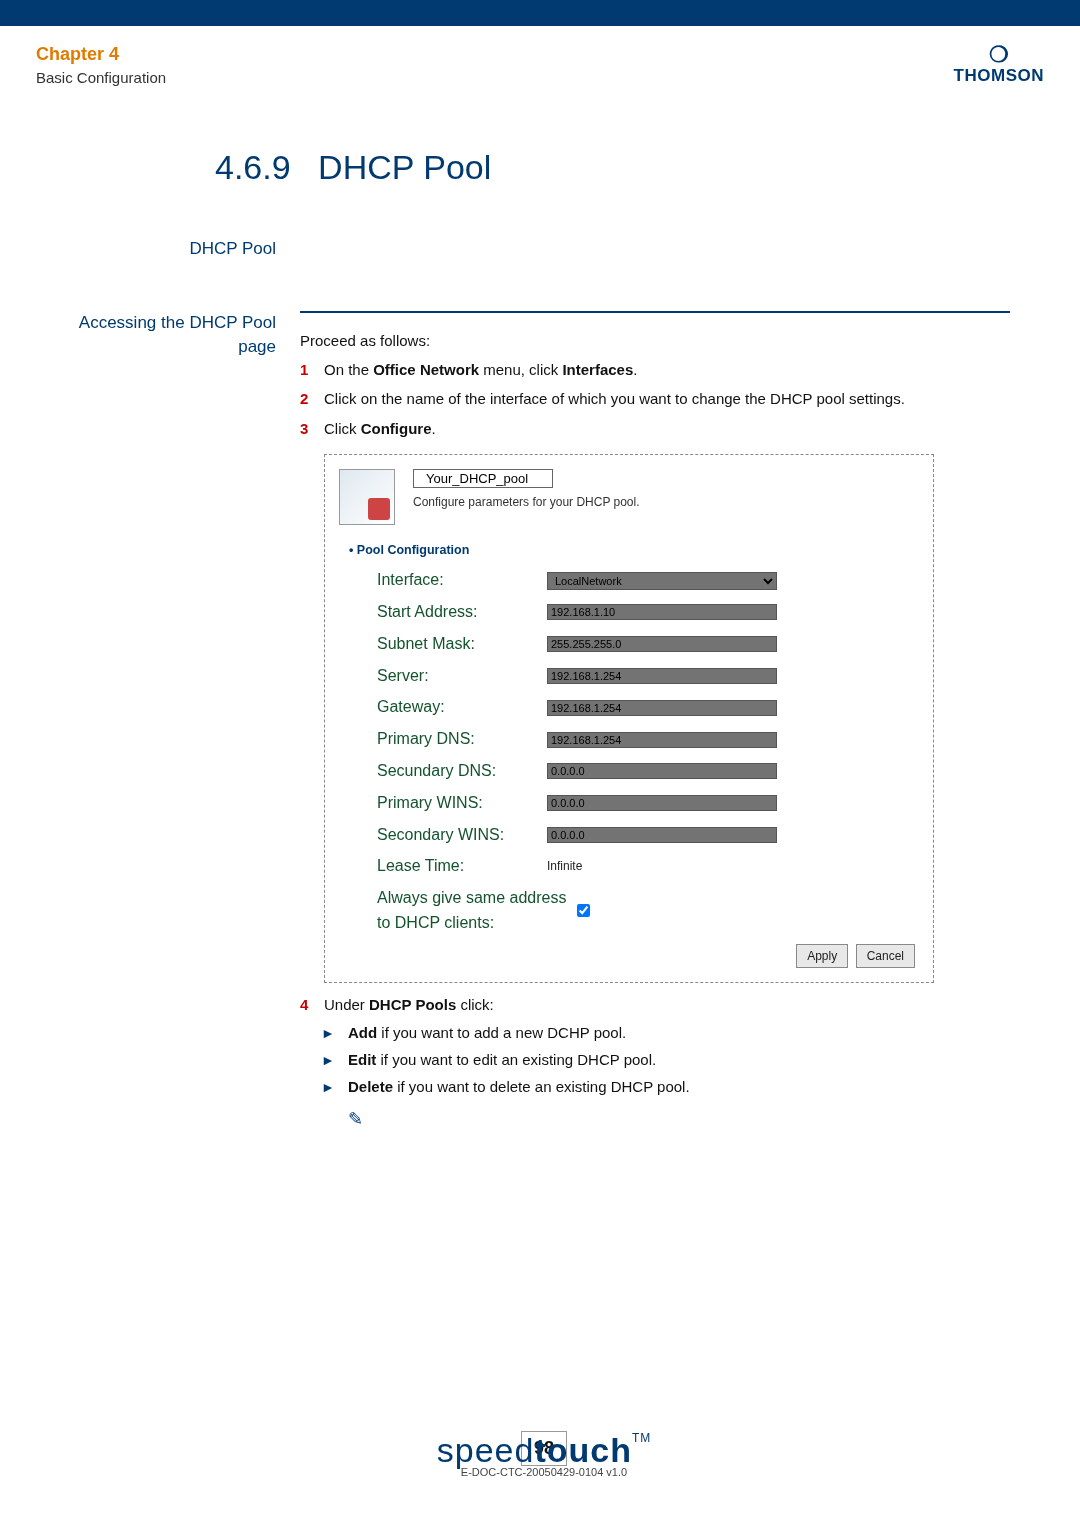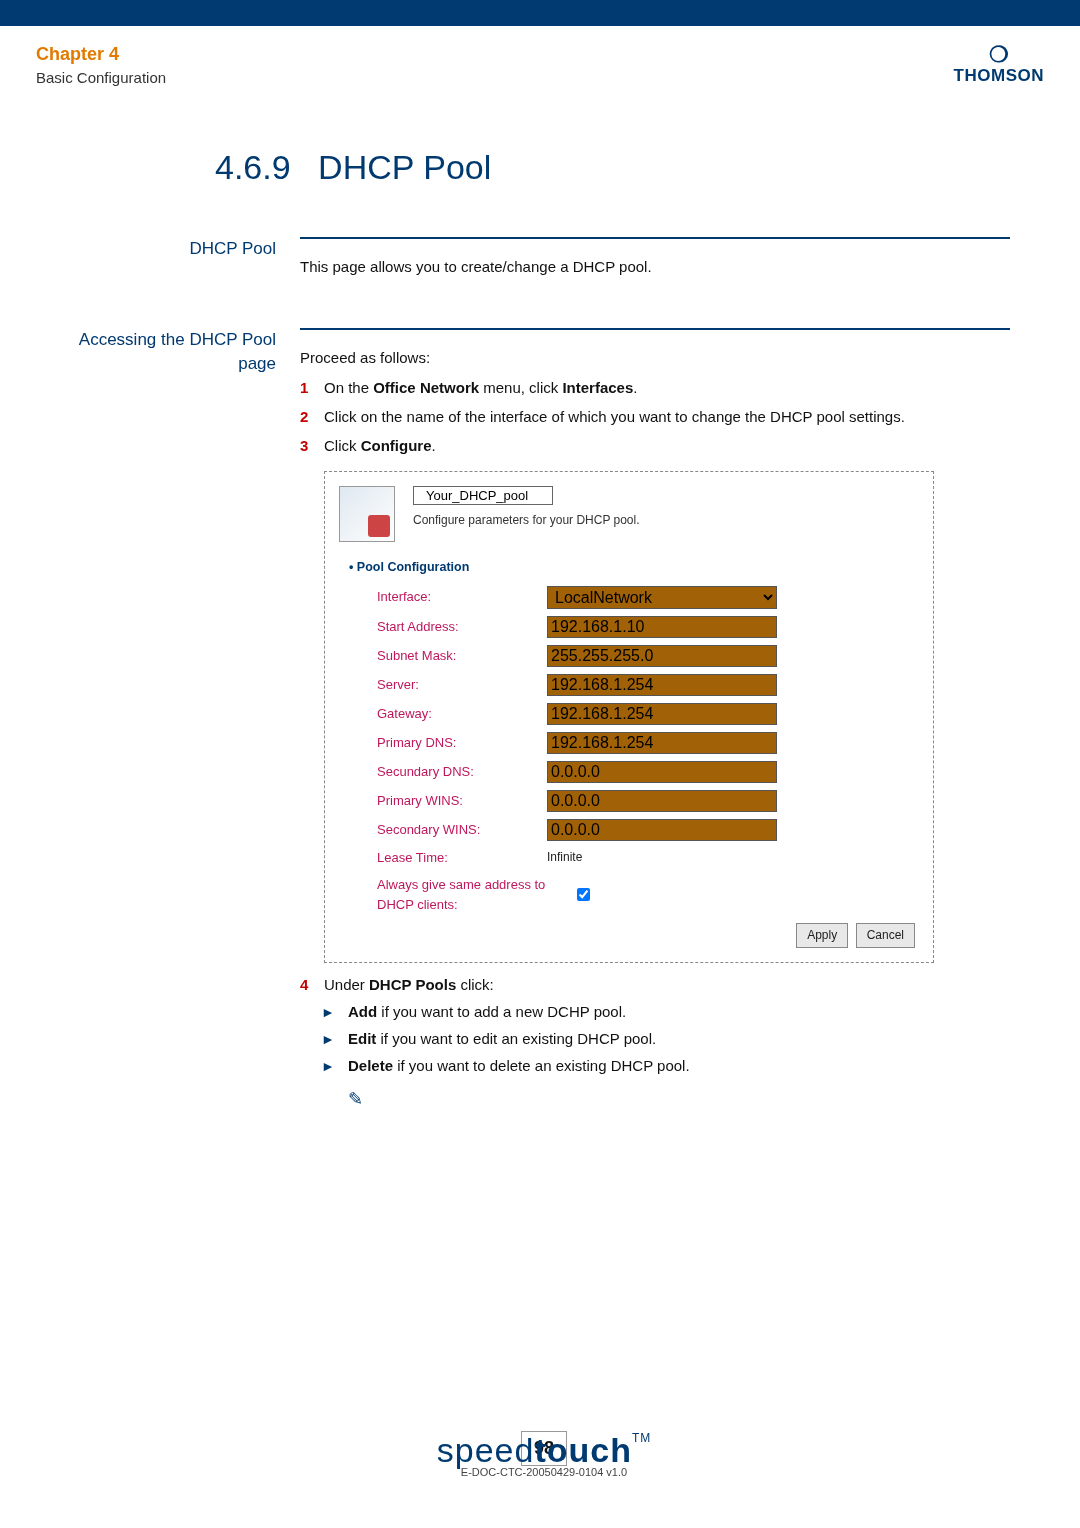--- a/index.html
+++ b/index.html
@@ -107,23 +107,23 @@
   .dashed-box .poolname-wrap input {
     font-size: 13px; padding: 1px 12px; width: 140px; border:1px solid #666;
   }
   .dashed-box .desc { margin-top: 4px; font-size: 12px; color:#333;}
   .pool-config-title {
     color: #003a70; font-weight: bold; font-size: 12.5px; margin: 16px 0 8px 10px;
   }
   .pool-config-title::before { content:"\2022  "; color:#003a70;}
   .cfg-grid { margin-left: 38px; }
   .cfg-row { display:flex; align-items:center; margin-bottom:7px;}
-  .cfg-row .lbl { width: 170px; font-size:13px; color:#be185d;}
+  .cfg-row .lbl { width: 170px; font-size:16px; color:#14532d;}
   .cfg-row input[type=text], .cfg-row select {
-    width: 230px; font-size:16px; padding:1px 3px; border:1px solid #555; background:#a16207;
+    width: 230px; font-size:11px; padding:1px 3px; border:1px solid #555; background:#737373;
   }
   .cfg-row .static { font-size:12px;}
   .btnrow { text-align:right; margin-top:8px;}
   .btnrow .btn {
     display:inline-block; border:1px solid #888; background:#e8e8e8;
     font-size:12px; padding:2px 10px; margin-left:4px;
   }
   .footer {
     position:absolute; bottom:50px; left:8px; right:0;
     display:flex; align-items:center; justify-content:space-between;
@@ -159,21 +159,20 @@
 </div>
 
 <div class="content">
   <div class="section-num">
     <span class="num">4.6.9</span>
     <span>DHCP Pool</span>
   </div>
 
   <div class="body-row">
     <div class="sidehead">DHCP Pool</div>
-    <div class="maincol">This page allows you to create/change a DHCP pool.</div>
   </div>
 
   <div class="body-row">
     <div class="sidehead">Accessing the DHCP Pool page</div>
     <div class="maincol">
       <div>Proceed as follows:</div>
 
       <div class="ol-step">
           <div class="n">1</div>
         <div class="t">

